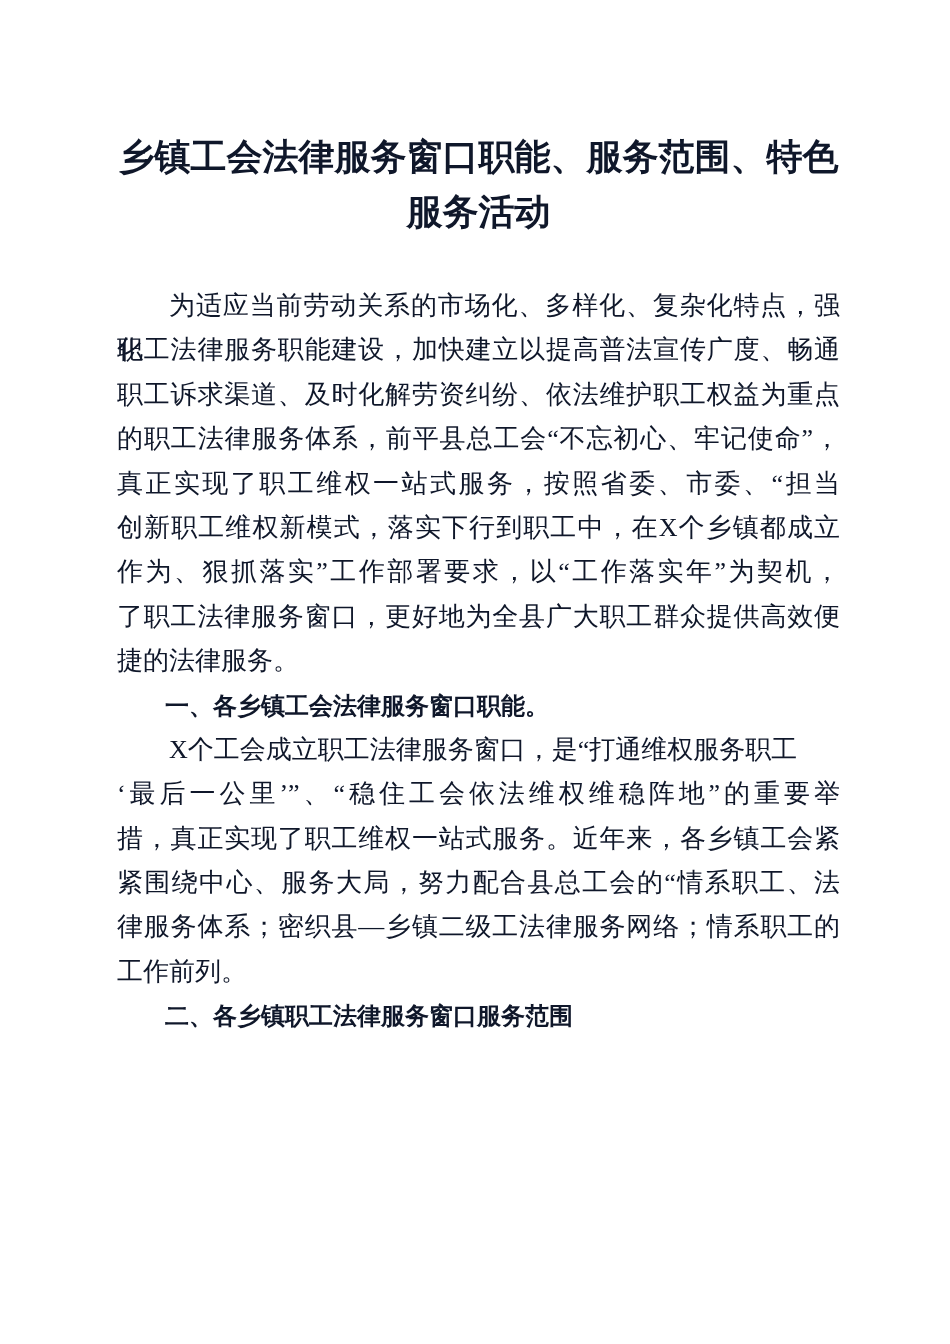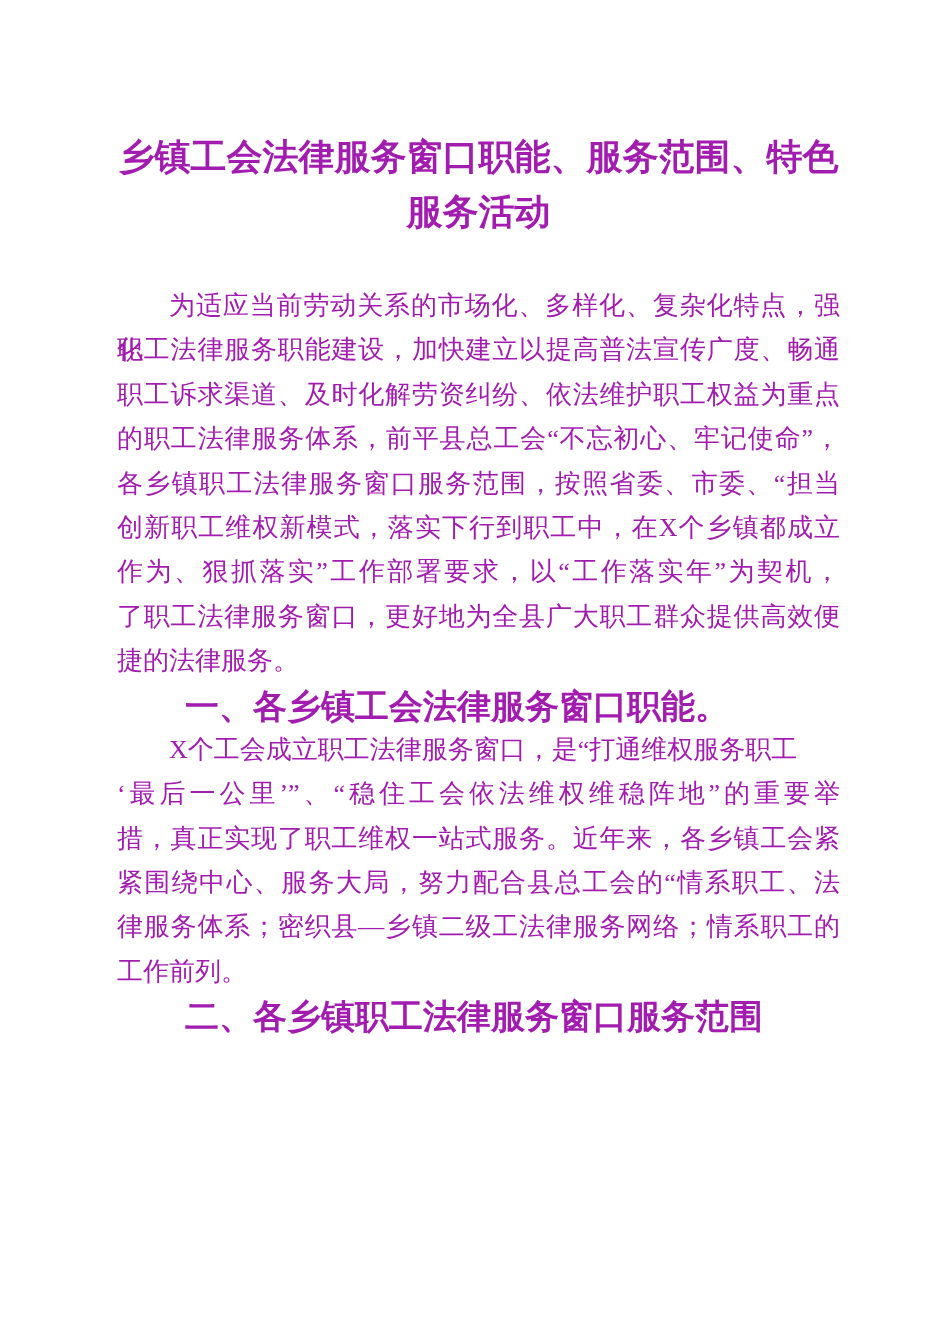--- a/index.html
+++ b/index.html
@@ -6,21 +6,21 @@
     margin: 0;
     padding: 0;
     background: #ffffff;
   }
   .page {
     position: relative;
     width: 950px;
     height: 1344px;
     box-sizing: border-box;
     background: #ffffff;
-    color: #a21caf;
+    color: #0f172a;
     padding: 130px 110px 0 117px;
     overflow: hidden;
   }
   .doc-title {
     font-family: "Liberation Serif", "DejaVu Serif", serif;
     font-weight: bold;
     font-size: 36px;
     line-height: 55px;
     text-align: center;
     margin: 0 0 44px 0;
@@ -42,21 +42,21 @@
     text-indent: 2em;
   }
   .line.last,
   .line.nojust {
     text-align: right;
     text-align-last: left;
   }
   .heading {
     font-family: "Liberation Sans", "DejaVu Sans", sans-serif;
     font-weight: bold;
-    font-size: 34px;
+    font-size: 24px;
     line-height: 44.4px;
     height: 44.4px;
     text-indent: 2em;
     text-align: left;
   }
 </style>
 </head>
 <body>
 
 <div class="page">
@@ -64,21 +64,21 @@
   <h1 class="doc-title">
     <div class="title-line">乡镇工会法律服务窗口职能、服务范围、特色</div>
     <div class="title-line">服务活动</div>
   </h1>
 
   <div class="para">
     <div class="line first">为适应当前劳动关系的市场化、多样化、复杂化特点，强化</div>
     <div class="line">职工法律服务职能建设，加快建立以提高普法宣传广度、畅通</div>
     <div class="line">职工诉求渠道、及时化解劳资纠纷、依法维护职工权益为重点</div>
     <div class="line">的职工法律服务体系，前平县总工会“不忘初心、牢记使命”，</div>
-    <div class="line">各乡镇职工法律服务窗口服务范围，按照省委、市委、“担当</div>
+    <div class="line">真正实现了职工维权一站式服务，按照省委、市委、“担当</div>
     <div class="line">创新职工维权新模式，落实下行到职工中，在X个乡镇都成立</div>
     <div class="line">作为、狠抓落实”工作部署要求，以“工作落实年”为契机，</div>
     <div class="line">了职工法律服务窗口，更好地为全县广大职工群众提供高效便</div>
     <div class="line last">捷的法律服务。</div>
   </div>
 
   <div class="heading">一、各乡镇工会法律服务窗口职能。</div>
 
   <div class="para">
     <div class="line first nojust">X个工会成立职工法律服务窗口，是“打通维权服务职工</div>

